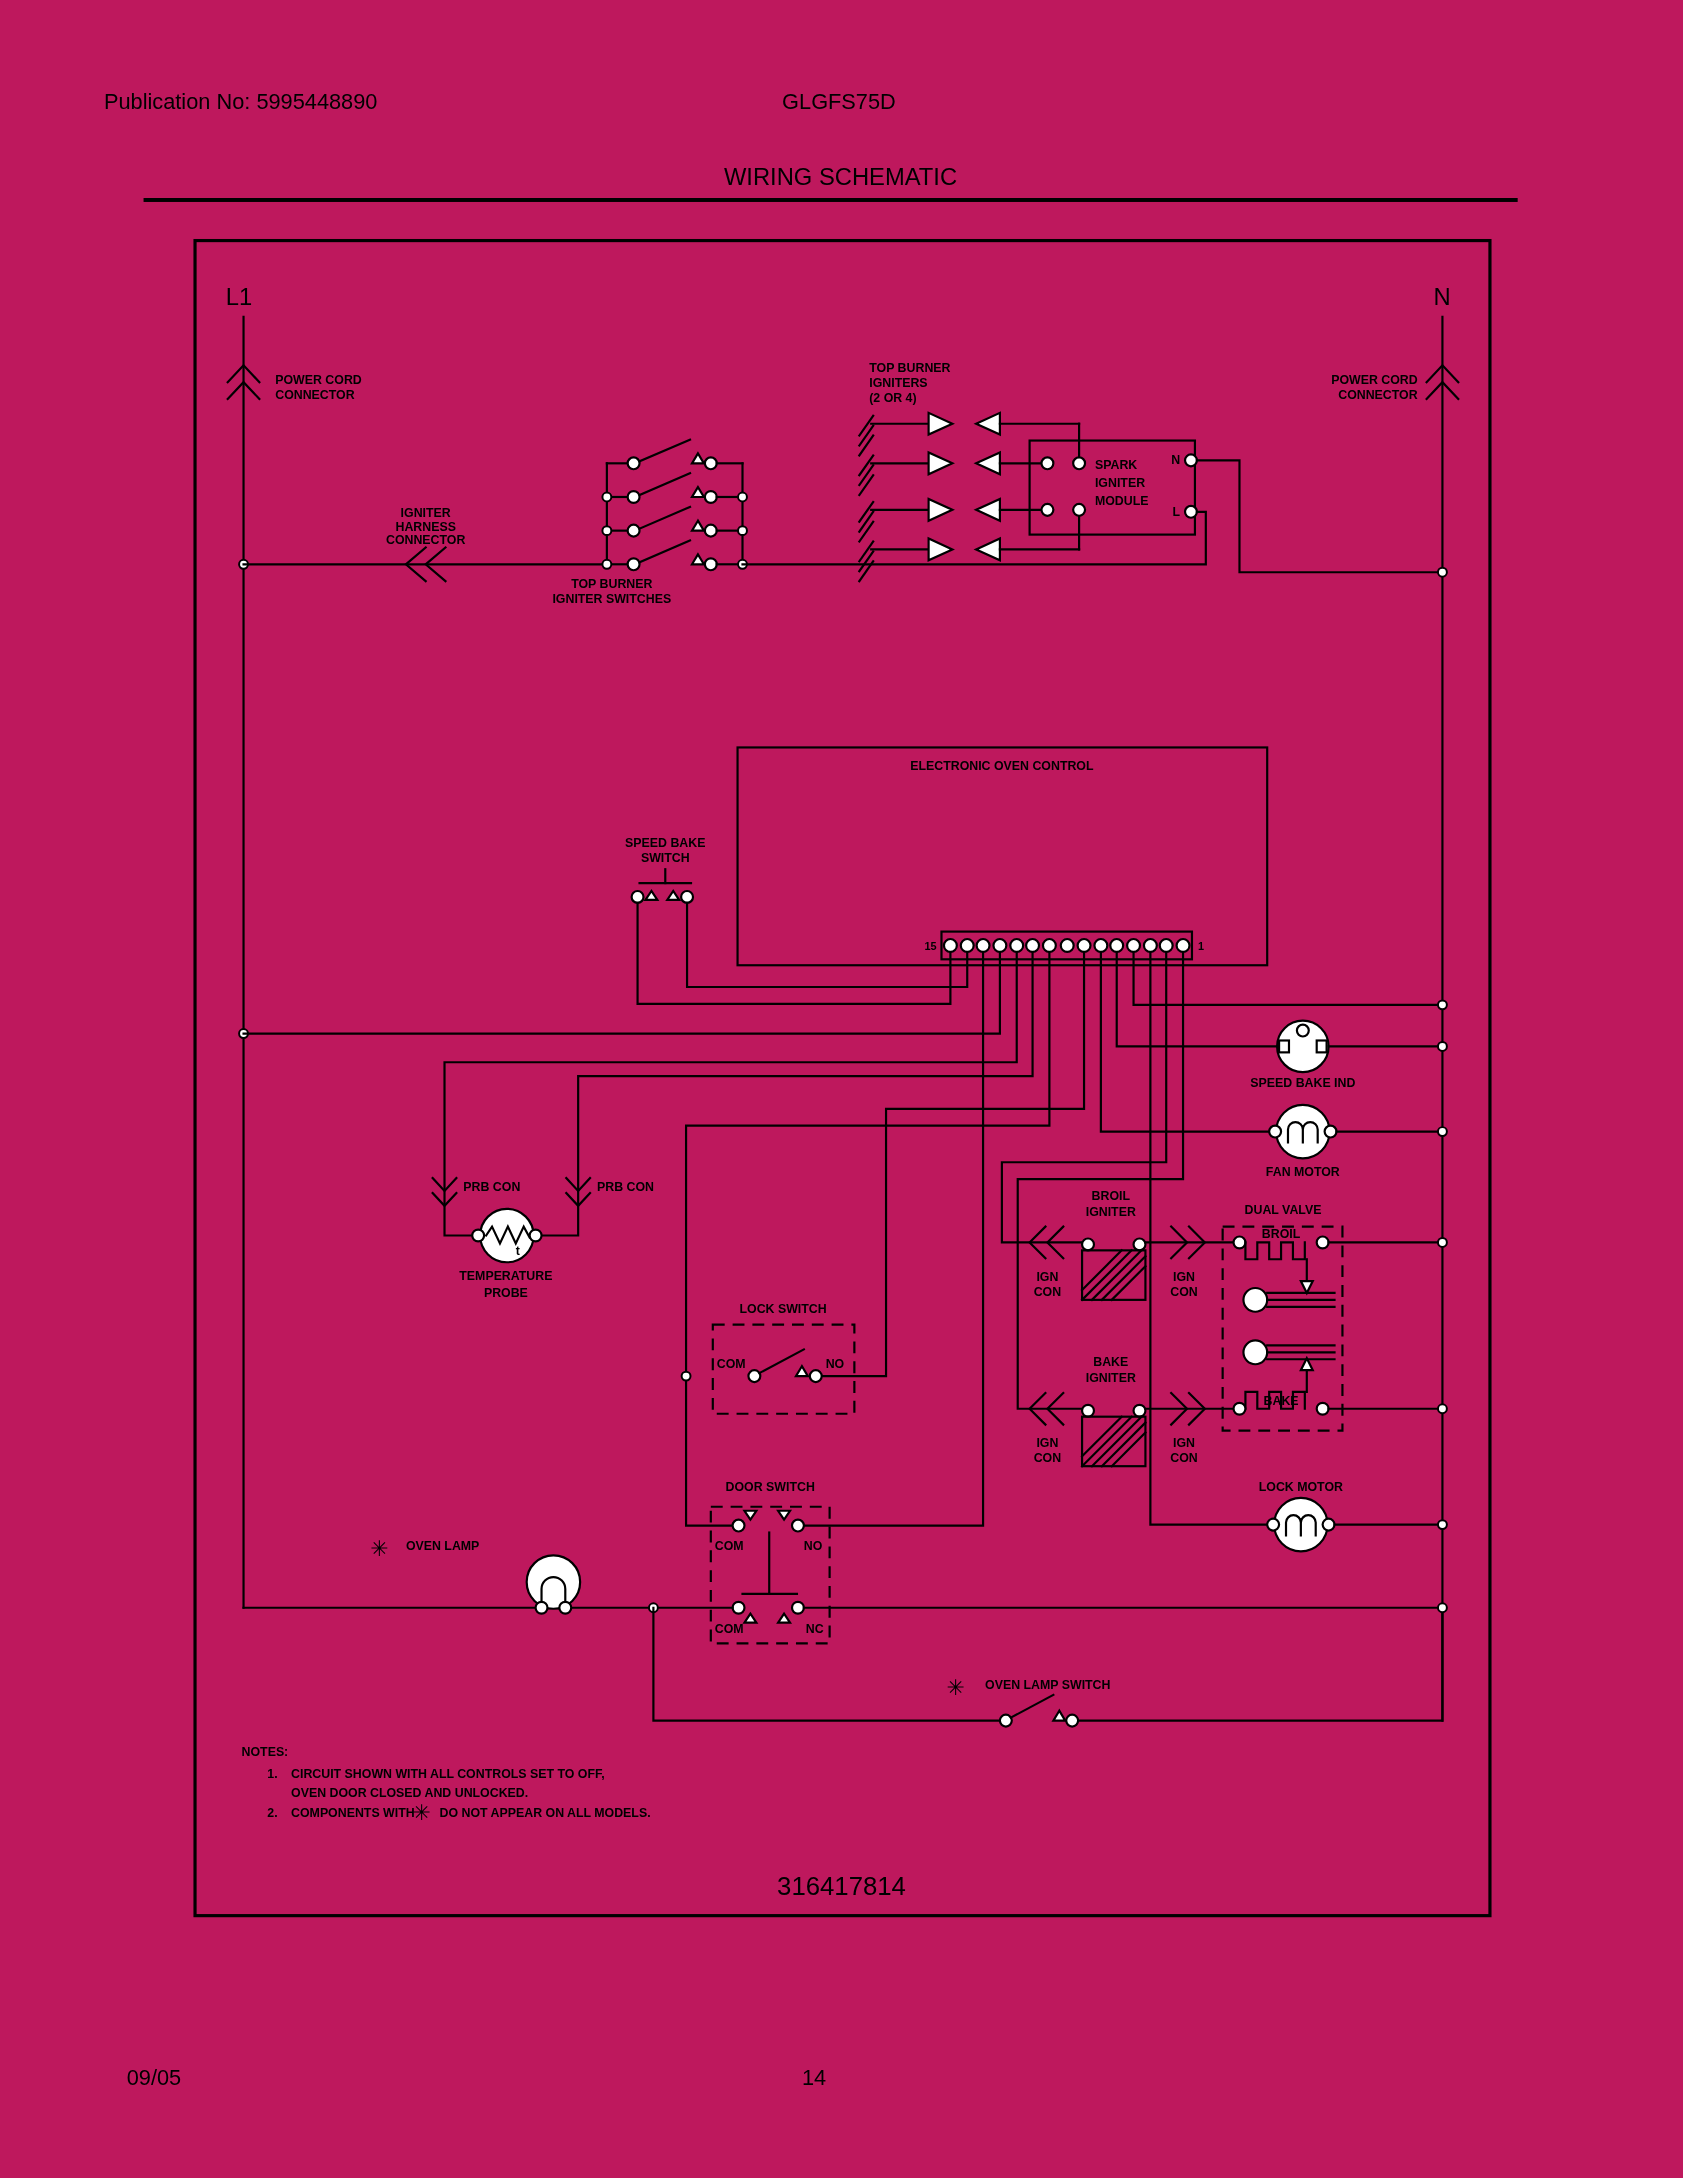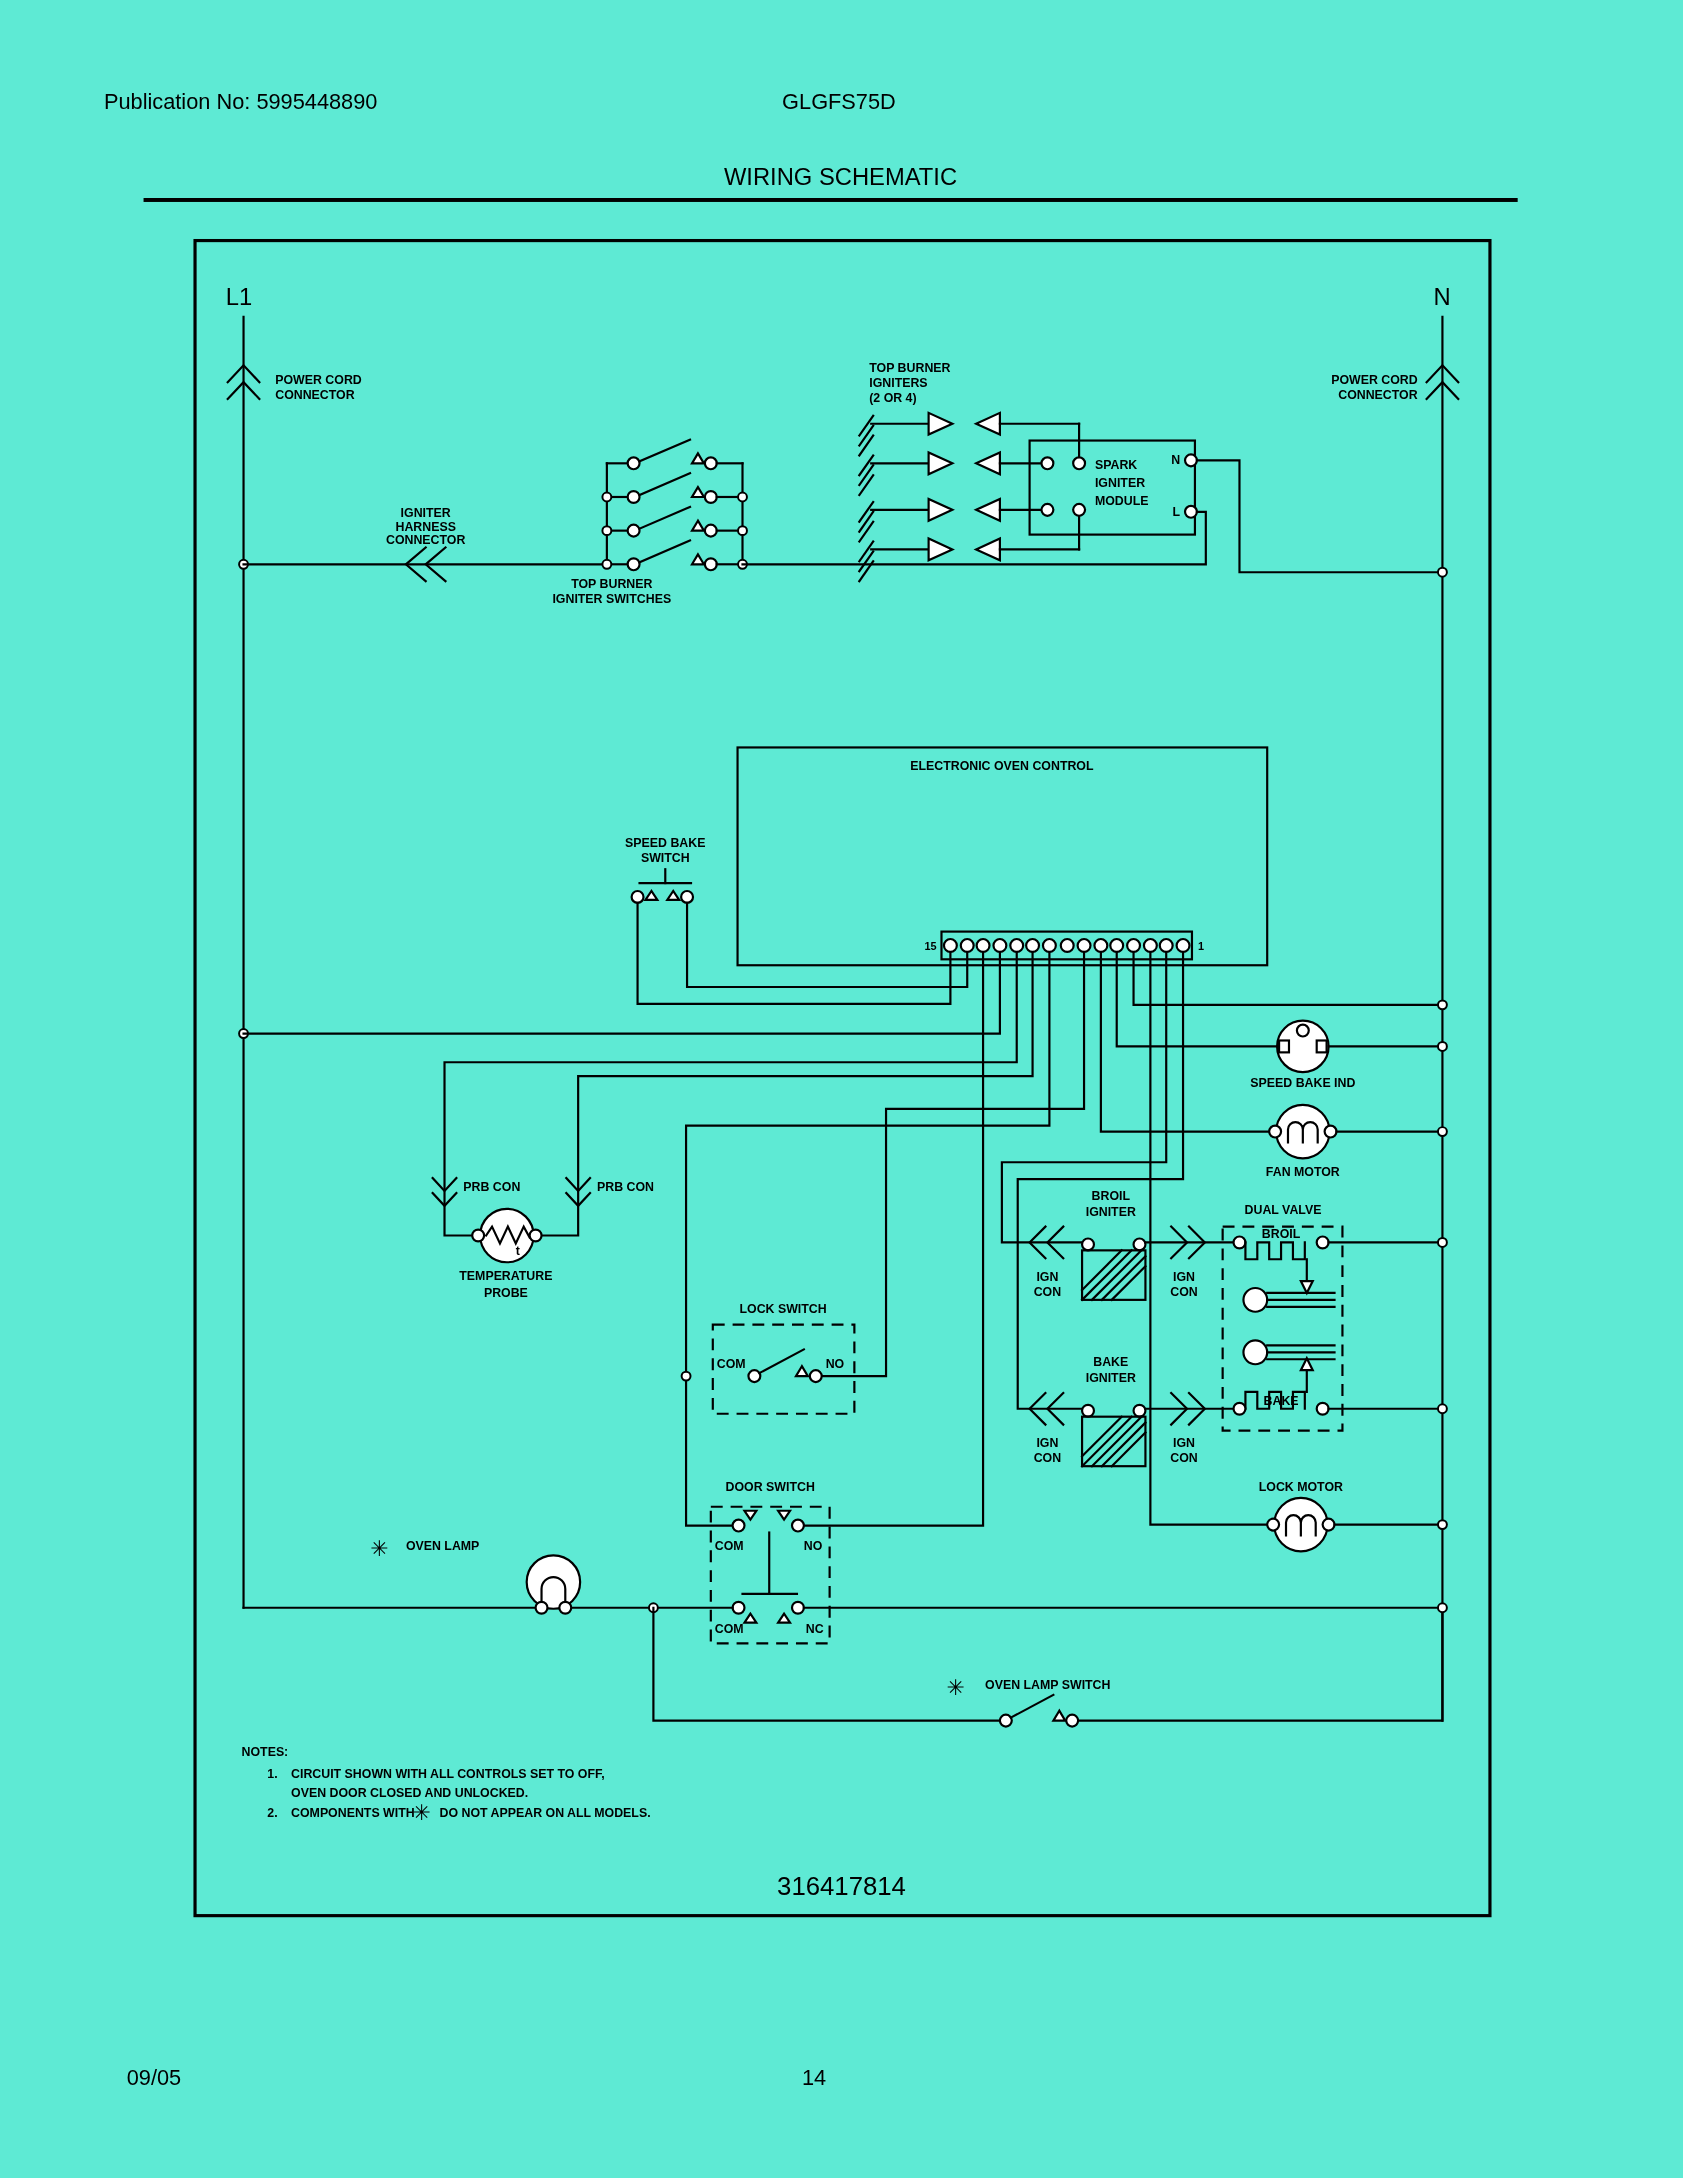--- a/index.html
+++ b/index.html
@@ -1,16 +1,16 @@
 <!DOCTYPE html>
 <html><head>
 <meta charset="utf-8">
 <style>
   html,body{margin:0;padding:0;background:#fff;}
-  .page{position:relative;width:1683px;height:2178px;background:#5eead4;font-family:"Liberation Sans",sans-serif;}
+  .page{position:relative;width:1683px;height:2178px;background:#be185d;font-family:"Liberation Sans",sans-serif;}
   svg{position:absolute;left:0;top:0;}
   .ln{fill:none;stroke:#000;stroke-width:2.2;stroke-linecap:square;}
   .thick{fill:none;stroke:#000;stroke-width:3.2;}
   .dash{fill:none;stroke:#000;stroke-width:2.2;stroke-dasharray:12 8;}
   .term{fill:#fff;stroke:#000;stroke-width:2.2;}
   .jct{fill:#fff;stroke:#000;stroke-width:2;}
   .lbl{font-family:"Liberation Sans",sans-serif;font-weight:bold;font-size:12.5px;fill:#000;}
   .sm{font-family:"Liberation Sans",sans-serif;font-weight:bold;font-size:11px;fill:#000;}
   .big{font-family:"Liberation Sans",sans-serif;font-size:24px;fill:#000;}
   .hdr{font-family:"Liberation Sans",sans-serif;font-size:22px;fill:#000;}

